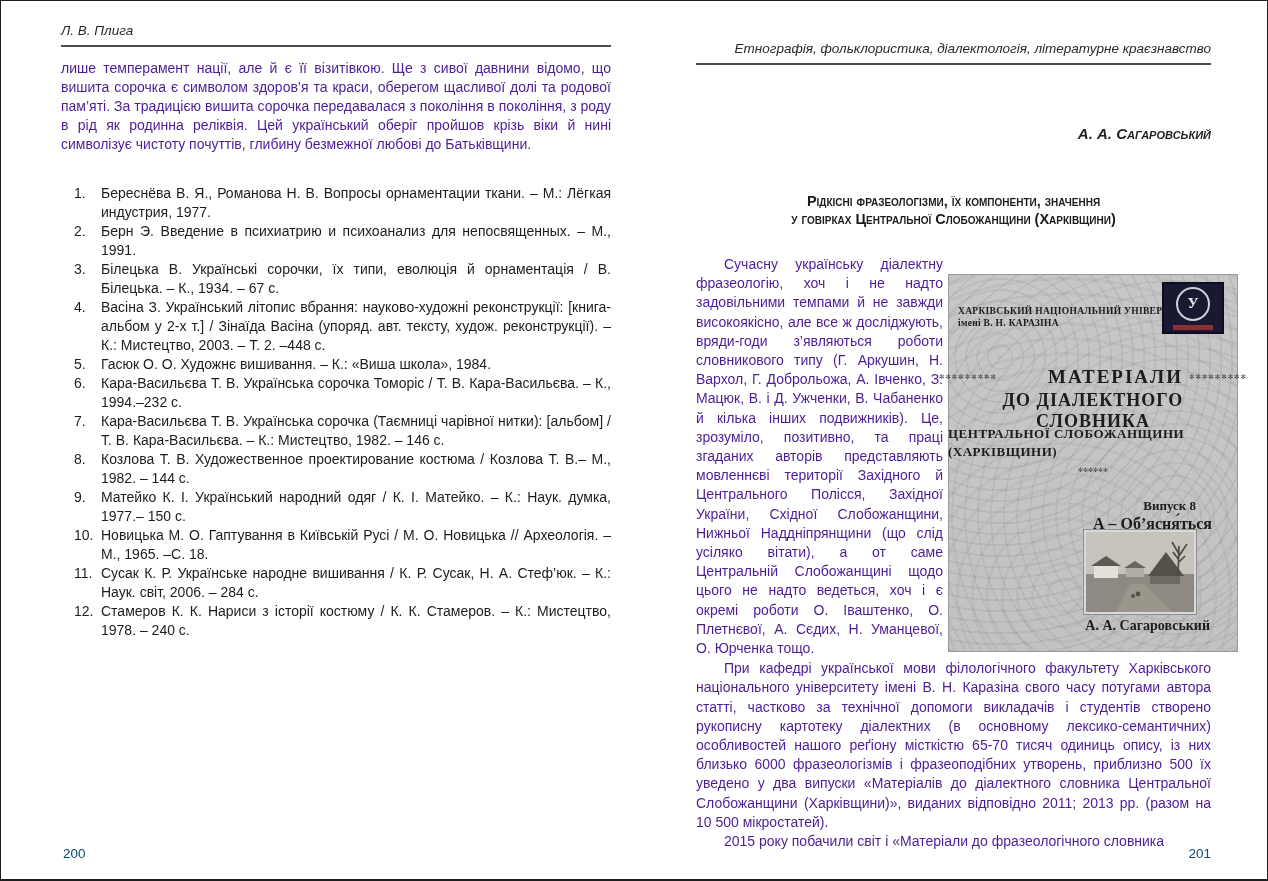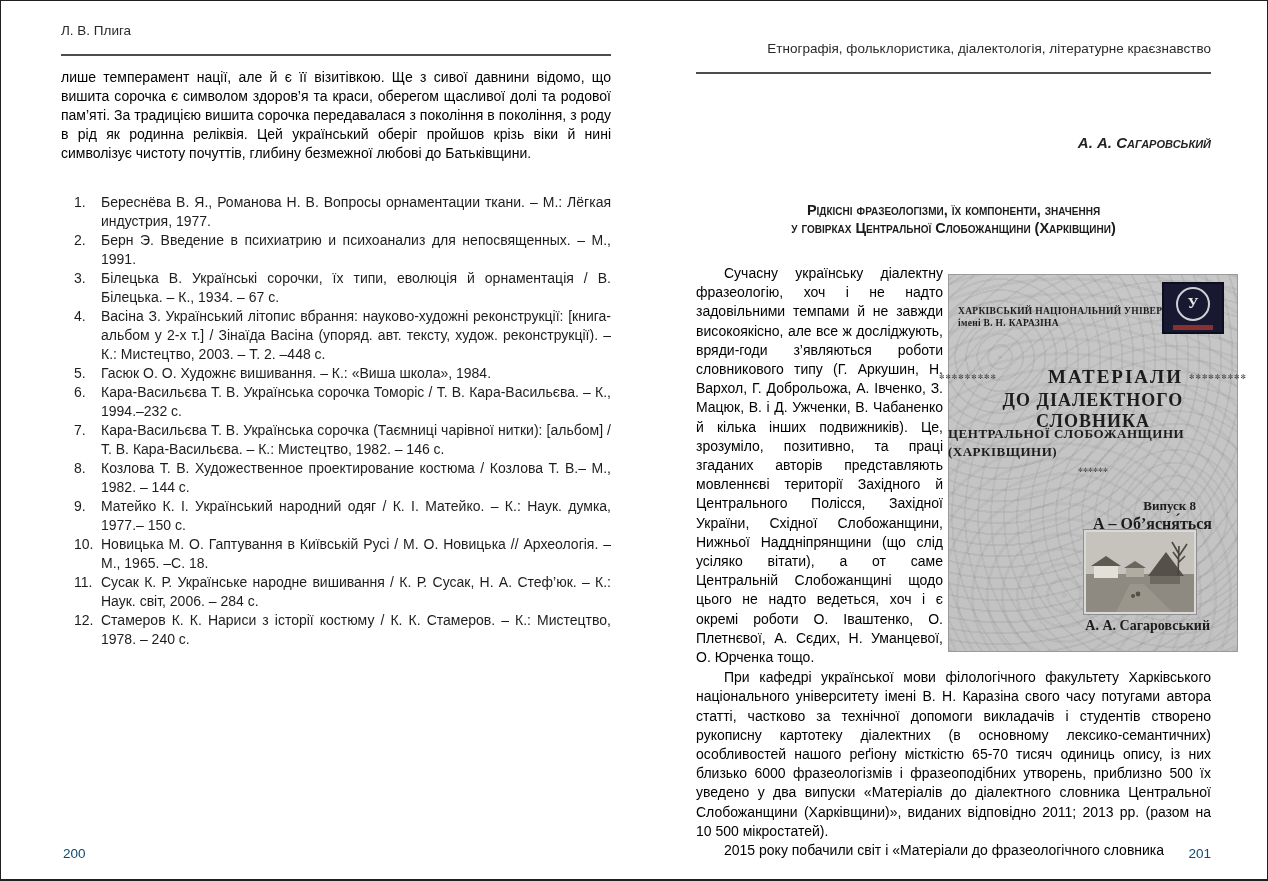--- a/index.html
+++ b/index.html
@@ -7,26 +7,26 @@
     position:relative; width:1268px; height:881px;
     background:#ffffff;
     border:1px solid #1f1f1f; border-bottom:2px solid #1f1f1f;
     box-sizing:border-box;
     font-family:"Liberation Sans", sans-serif;
     color:#1d1d1d;
     overflow:hidden;
   }
   
   .running-header {
-    font-size:13.5px; color:#2a2a2a;
-    padding-bottom:16px;
+    font-style:italic; font-size:13.5px; color:#2a2a2a;
+    padding-bottom:7px;
   }
   .header-rule { height:2px; background:#4d4d4d; }
   .para {
-    font-size:14px; line-height:19px; text-align:justify; color:#000000;
+    font-size:14px; line-height:19px; text-align:justify; color:#4c1d95;
   }
   .sc { font-variant:small-caps; }
   .page-number { position:absolute; font-size:13.5px; color:#0c4a6e; }
 
   
   #left-page { position:absolute; left:60px; top:22px; width:550px; }
   #left-intro { margin-top:12px; }
   #refs-heading {
     margin-top:54px; text-align:center;
     font-size:14.5px; letter-spacing:1.5px; font-weight:500; color:#262626;

